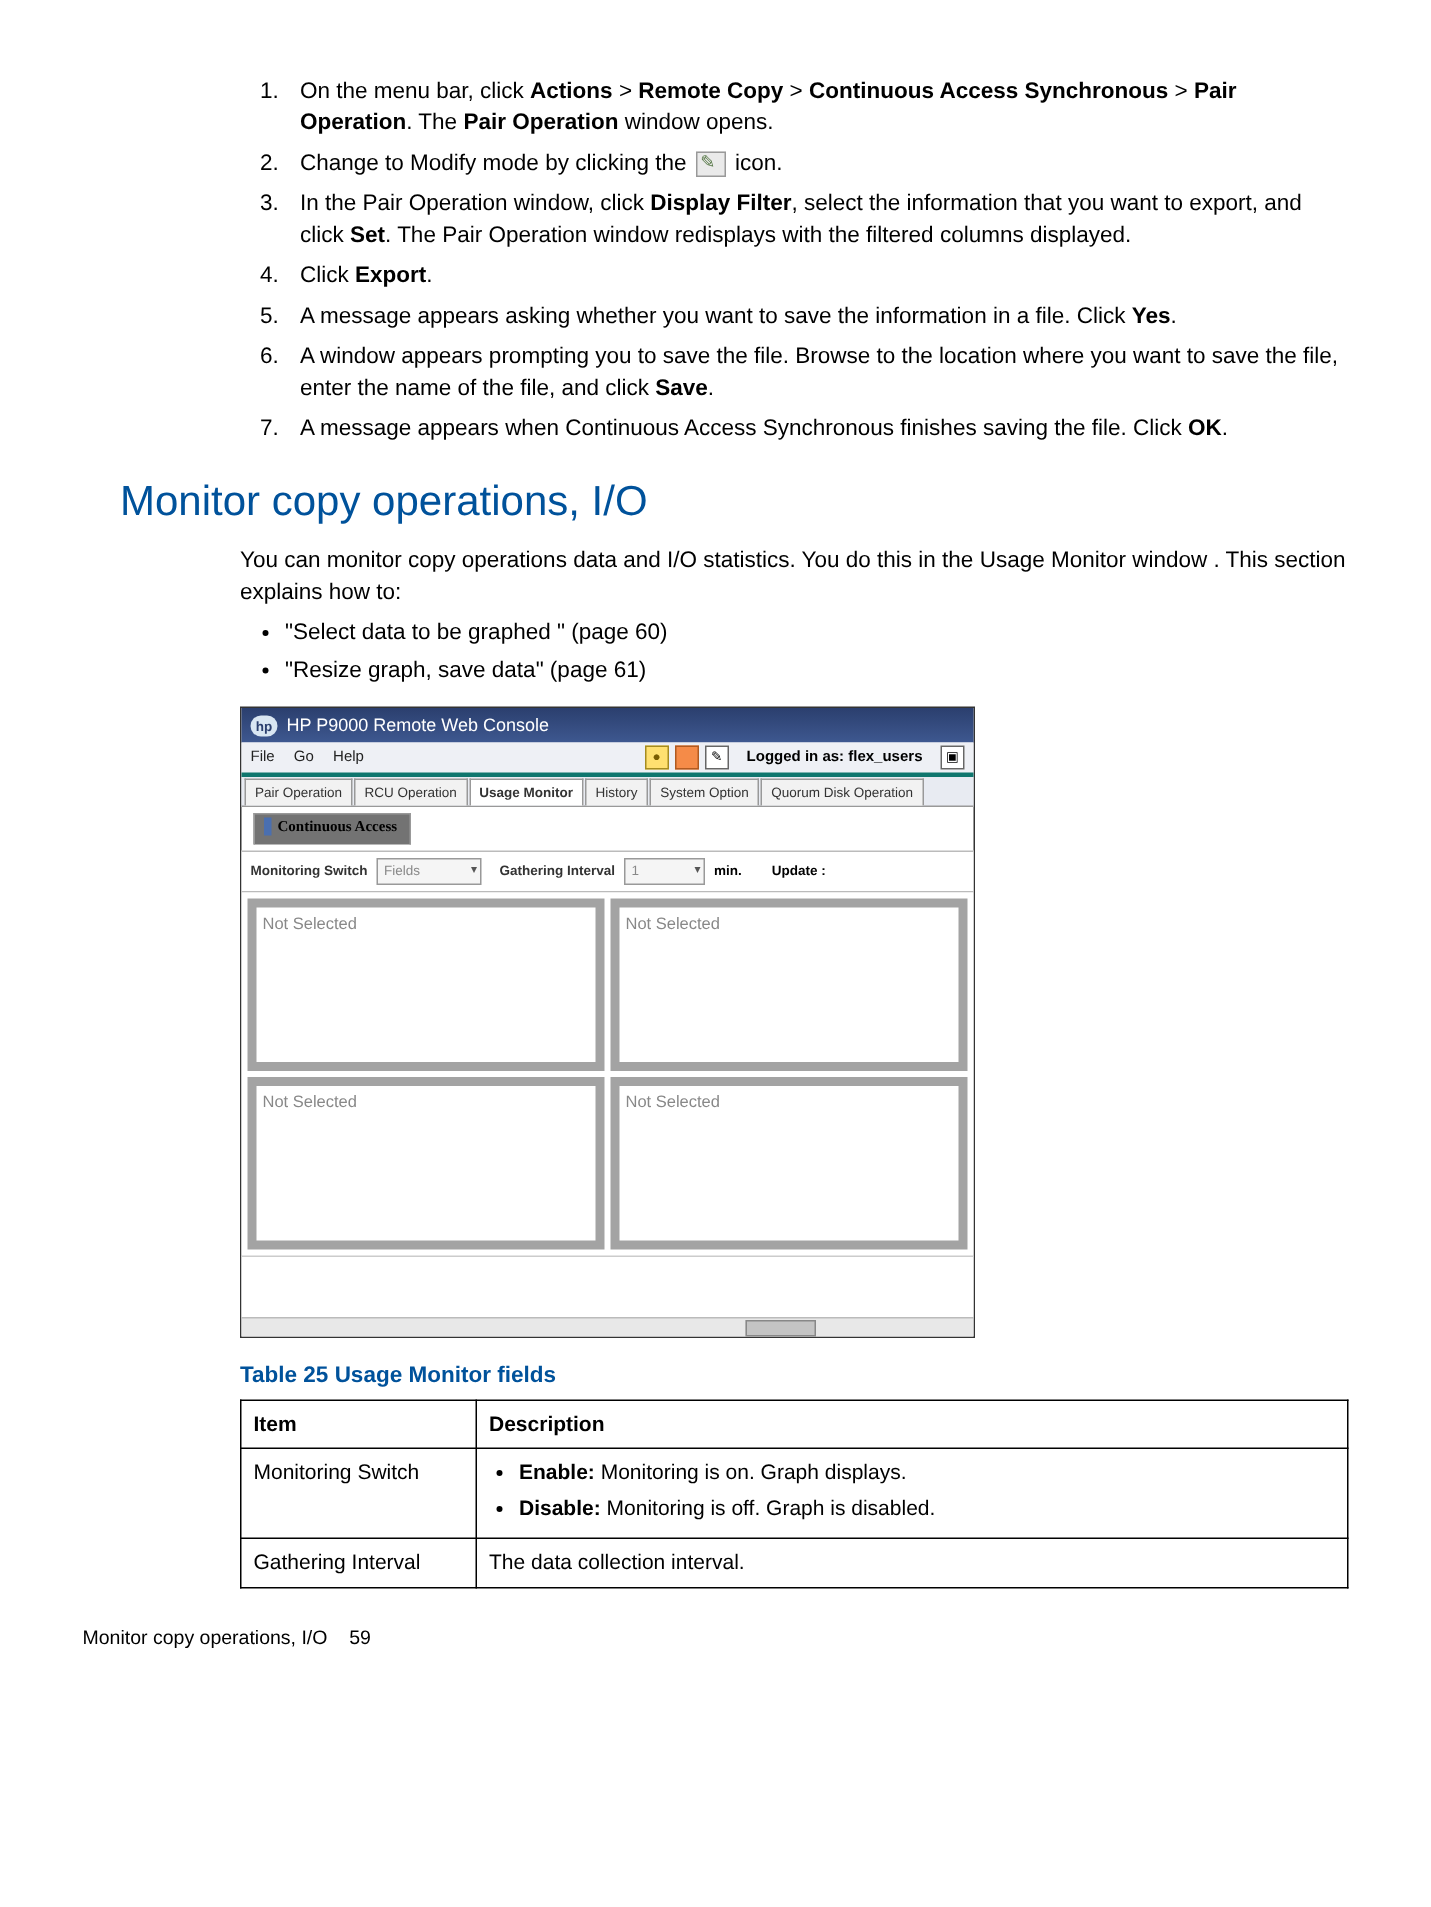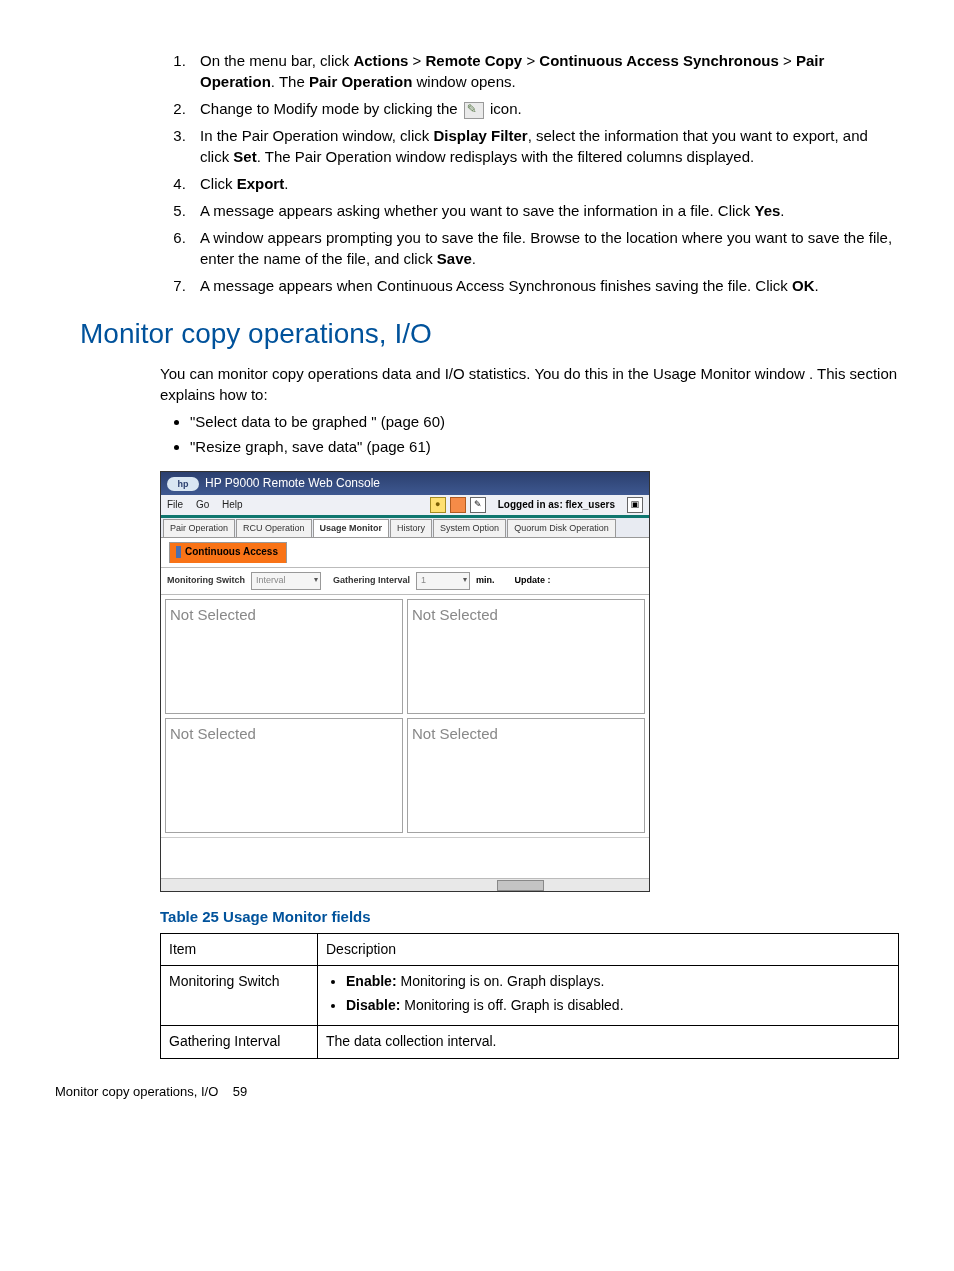--- a/index.html
+++ b/index.html
@@ -67,21 +67,21 @@
   .mock-titlebar {
     background: linear-gradient(#2b3f6e, #3e5890);
     color: #fff;
     padding: 3px 6px;
     font-size: 12px;
     display: flex;
     align-items: center;
   }
   .hp-logo {
     display: inline-block;
-    width: 32px;
+    width: 18px;
     height: 14px;
     background: #d9e6f2;
     border-radius: 8px;
     margin-right: 6px;
     color: #2b3f6e;
     font-size: 9px;
     text-align: center;
     line-height: 14px;
     font-weight: bold;
   }
@@ -131,22 +131,23 @@
   .mock-subtab {
     padding: 4px 8px;
     font-size: 10px;
   }
   .mock-subtab .st-label {
     display: inline-block;
     border: 1px solid #999;
     border-bottom: none;
     padding: 2px 8px 4px 6px;
     font-weight: bold;
-    background: #f97316;
-    position: relative;
+    background: #737373;
+    position: relative;
+    font-family: Liberation Serif, serif;
   }
   .blue-strip {
     display: inline-block;
     width: 5px;
     height: 12px;
     background: #4a6fb0;
     vertical-align: middle;
     margin-right: 4px;
   }
   .mock-toolbar {
@@ -182,24 +183,24 @@
   .mock-panels {
     display: flex;
     flex-wrap: wrap;
     padding: 4px;
     gap: 4px;
     background: #fff;
   }
   .panel {
     width: calc(50% - 2px);
     height: 115px;
-    border: 1px solid #a3a3a3;
+    border: 6px solid #a3a3a3;
     box-sizing: border-box;
     padding: 4px;
-    font-size: 15px;
+    font-size: 11px;
     color: #888;
     background: #fff;
   }
   .mock-status {
     height: 40px;
     border-top: 1px solid #ccc;
     background: #fff;
   }
   .mock-scrollbar {
     height: 12px;
@@ -227,21 +228,21 @@
     width: 100%;
   }
   table.fields th, table.fields td {
     border: 1px solid #000;
     padding: 6px 8px;
     text-align: left;
     vertical-align: top;
     font-size: 14px;
   }
   table.fields th {
-    font-weight: normal;
+    font-weight: bold;
   }
   table.fields td ul {
     margin: 0;
     padding-left: 20px;
   }
   table.fields td ul li { margin-bottom: 4px; }
   .footer {
     font-size: 13px;
     margin-top: 24px;
     padding-right: 0;
@@ -332,21 +333,21 @@
         <div class="mock-tab">History</div>
         <div class="mock-tab">System Option</div>
         <div class="mock-tab">Quorum Disk Operation</div>
       </div>
       <div class="mock-subtab">
         <span class="st-label"><span class="blue-strip"></span><span>Continuous Access</span></span>
       </div>
       <div class="mock-toolbar">
         <label>Monitoring Switch</label>
         <span class="sel" style="width:50px">
-            <span>Interval</span>
+            <span>Fields</span>
           </span>
         <label style="margin-left:6px">Gathering Interval</label>
         <span class="sel" style="width:34px">
             <span>1</span>
           </span>
         <b>min.</b>
         <b style="margin-left:14px">Update :</b>
       </div>
       <div class="mock-panels">
         <div class="panel">Not Selected</div>

